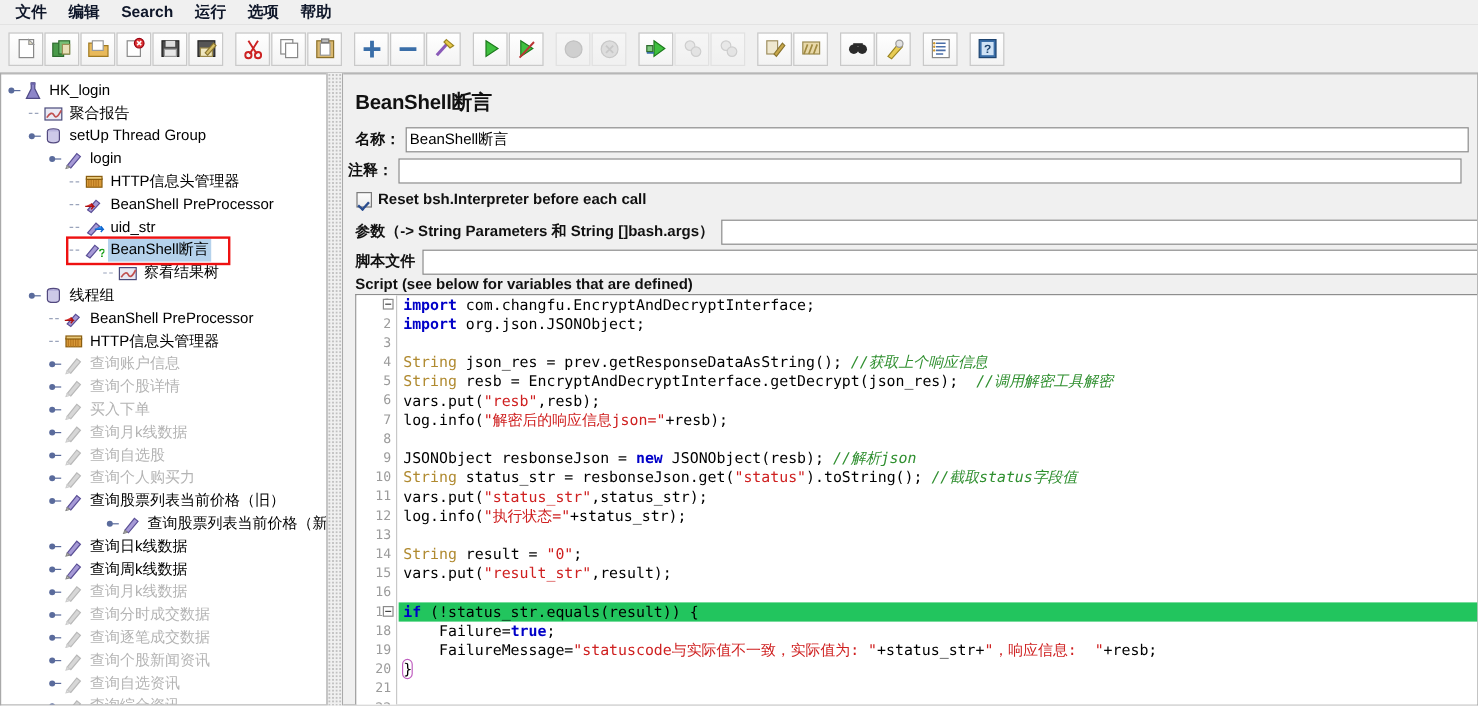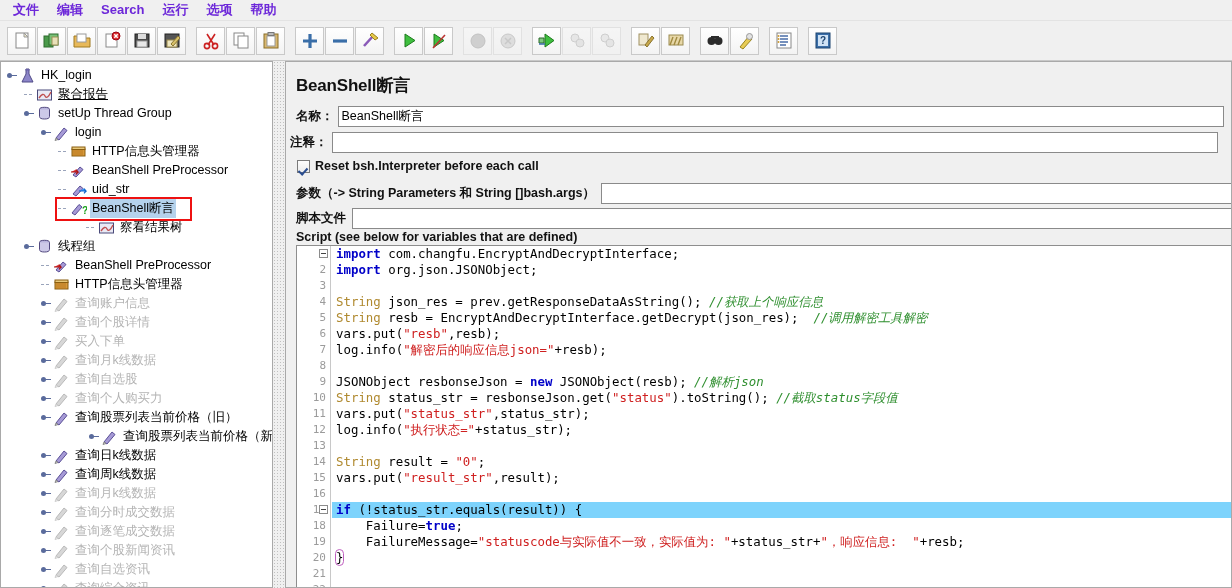--- a/index.html
+++ b/index.html
@@ -16,21 +16,21 @@
 
   
   .menubar {
     position: absolute; left: 0; top: 0; width: 1232px; height: 21px;
     background: #f0f0f0;
     display: flex; align-items: center;
     padding-left: 4px;
     border-bottom: 1px solid #e3e3e3;
   }
   .menu-item {
-    font-size: 13px; font-weight: bold; color: #6d28d9;
+    font-size: 13px; font-weight: bold; color: #0f172a;
     padding: 2px 9px 3px 9px; cursor: default; white-space: nowrap;
   }
 
   
   .toolbar {
     position: absolute; left: 0; top: 21px; width: 1232px; height: 40px;
     background: #f0f0f0;
     display: flex; align-items: center;
     padding-left: 7px;
     border-bottom: 1px solid #c8c8c8;
@@ -159,21 +159,21 @@
   .codearea {
     position: absolute; left: 35px; top: 0; right: 0; bottom: 0;
     overflow: hidden;
   }
   .cline {
     height: 16px; line-height: 16px;
     font-family: "DejaVu Sans Mono", monospace;
     font-size: 12.4px; white-space: pre;
     padding-left: 4px; color: #000;
   }
-  .cline.hl { background: #7dd3fc; }
+  .cline.hl { background: #22c55e; }
   .kw   { color: #0000c8; font-weight: bold; }
   .typ  { color: #b08a30; }
   .str  { color: #cf2020; }
   .cmt  { color: #2f8f2f; font-style: italic; }
   .brace-box { outline: 1px solid #c060c0; border-radius: 6px; }
 </style>
 </head>
 <body>
 
 <div id="app">
@@ -410,21 +410,21 @@
   <div class="tree-pane">
     <div class="tree" id="tree">
         <div class="tnode" style="padding-left: 6px;">
           <span class="handle expander"></span>
           <span class="ticon"><svg width="17" height="16" viewBox="0 0 17 16">
               <path d="M7 1h3v5l4 8H3l4-8Z" fill="#8d86c9" stroke="#4f4a86"></path>
               <rect x="6.5" y="1" width="4" height="1.6" fill="#6a63a8"></rect>
             </svg></span>
           <span class="tlabel">HK_login</span>
         </div>
-        <div class="tnode" style="padding-left: 23px; text-decoration: underline;">
+        <div class="tnode" style="padding-left: 23px;">
           <span class="handle leafline"></span>
           <span class="ticon"><svg width="17" height="16" viewBox="0 0 17 16">
               <rect x="1.5" y="3" width="14" height="10" fill="#e9e9f4" stroke="#4a4a7a"></rect>
               <path d="M3 11 q4-6 6-2 t6-4" stroke="#c05050" stroke-width="1.4" fill="none"></path>
             </svg></span>
           <span class="tlabel">聚合报告</span>
         </div>
         <div class="tnode" style="padding-left: 23px;">
           <span class="handle expander"></span>
           <span class="ticon"><svg width="17" height="16" viewBox="0 0 17 16">

